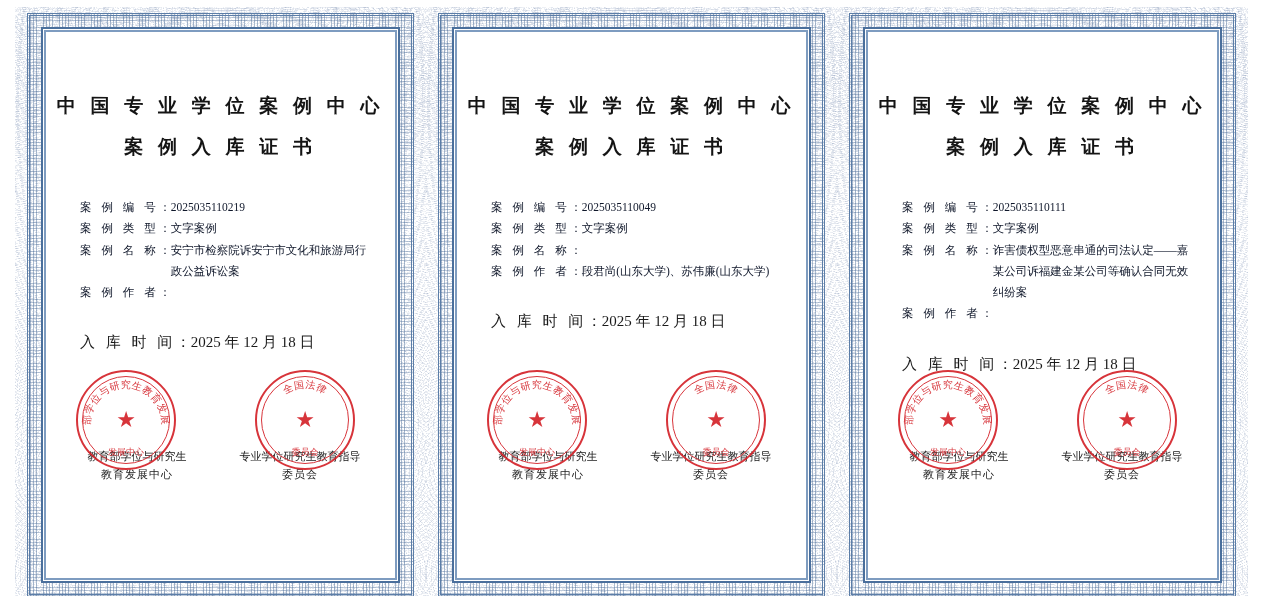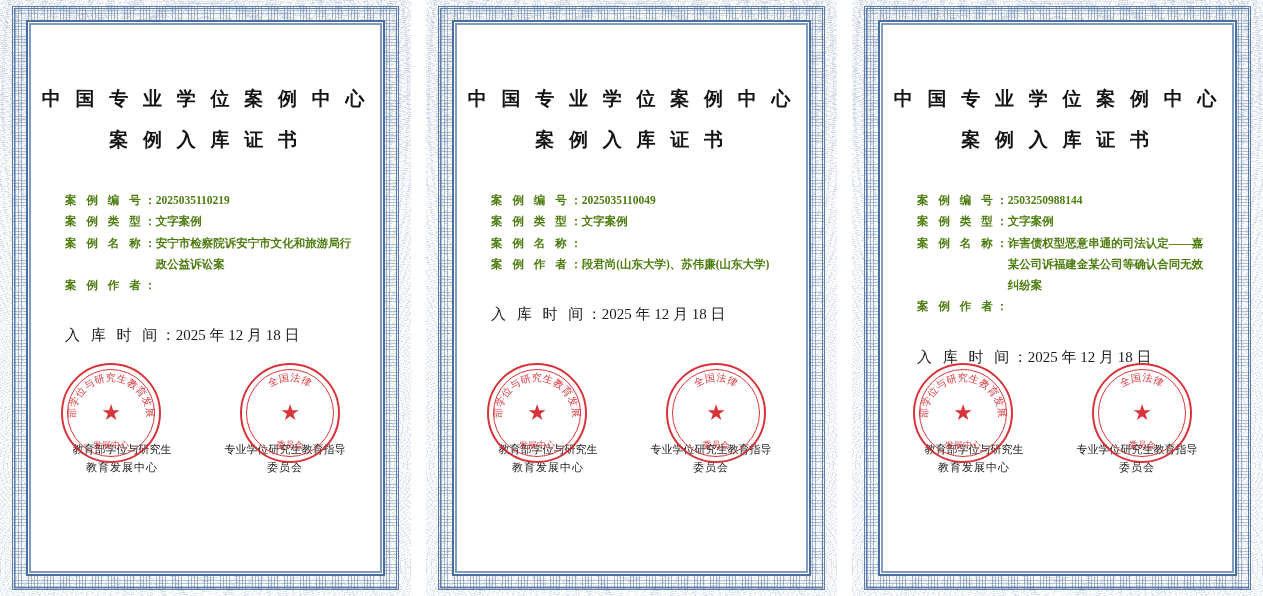--- a/index.html
+++ b/index.html
@@ -10,24 +10,24 @@
   body {
     width: 1263px;
     height: 596px;
     font-family: "Liberation Sans", "DejaVu Sans", sans-serif;
     overflow: hidden;
   }
   .sheet {
     width: 1263px;
     height: 596px;
     display: flex;
-    justify-content: space-between;
+    justify-content: center;
     align-items: flex-start;
     box-sizing: border-box;
-    padding: 0;
+    padding: 7px;
   }
   .cert {
     position: relative;
     width: 411px;
     height: 596px;
     box-sizing: border-box;
     background: #ffffff;
     overflow: hidden;
   }
   
@@ -96,22 +96,21 @@
     font-size: 19px;
     font-weight: 700;
     letter-spacing: 5px;
     line-height: 1.5;
     margin-top: 12px;
     white-space: nowrap;
   }
   .fields {
     margin-top: 36px;
     padding: 0 26px 0 32px;
-    color: #4d7c0f;
-    font-weight: bold;
+    color: #0f172a;
   }
   .field-row {
     font-family: "Liberation Serif", "DejaVu Serif", serif;
     font-size: 11.5px;
     line-height: 1.85;
     display: flex;
     align-items: flex-start;
   }
   .field-label {
     flex: 0 0 auto;
@@ -376,21 +375,21 @@
     <div class="band-inner"></div>
     <div class="content">
       <div class="title-zone">
         <div class="title-main">中 国 专 业 学 位 案 例 中 心</div>
         <div class="title-sub">案 例 入 库 证 书</div>
       </div>
       <div class="fields">
         <div class="field-row">
           <span class="field-label">案 例 编 号</span>
           <span class="field-colon">：</span>
-          <span class="field-value">2503250988144</span>
+          <span class="field-value">2025035110111</span>
         </div>
         <div class="field-row">
           <span class="field-label">案 例 类 型</span>
           <span class="field-colon">：</span>
           <span class="field-value">文字案例</span>
         </div>
         <div class="field-row">
           <span class="field-label">案 例 名 称</span>
           <span class="field-colon">：</span>
           <span class="field-value">诈害债权型恶意串通的司法认定——嘉某公司诉福建金某公司等确认合同无效纠纷案</span>

